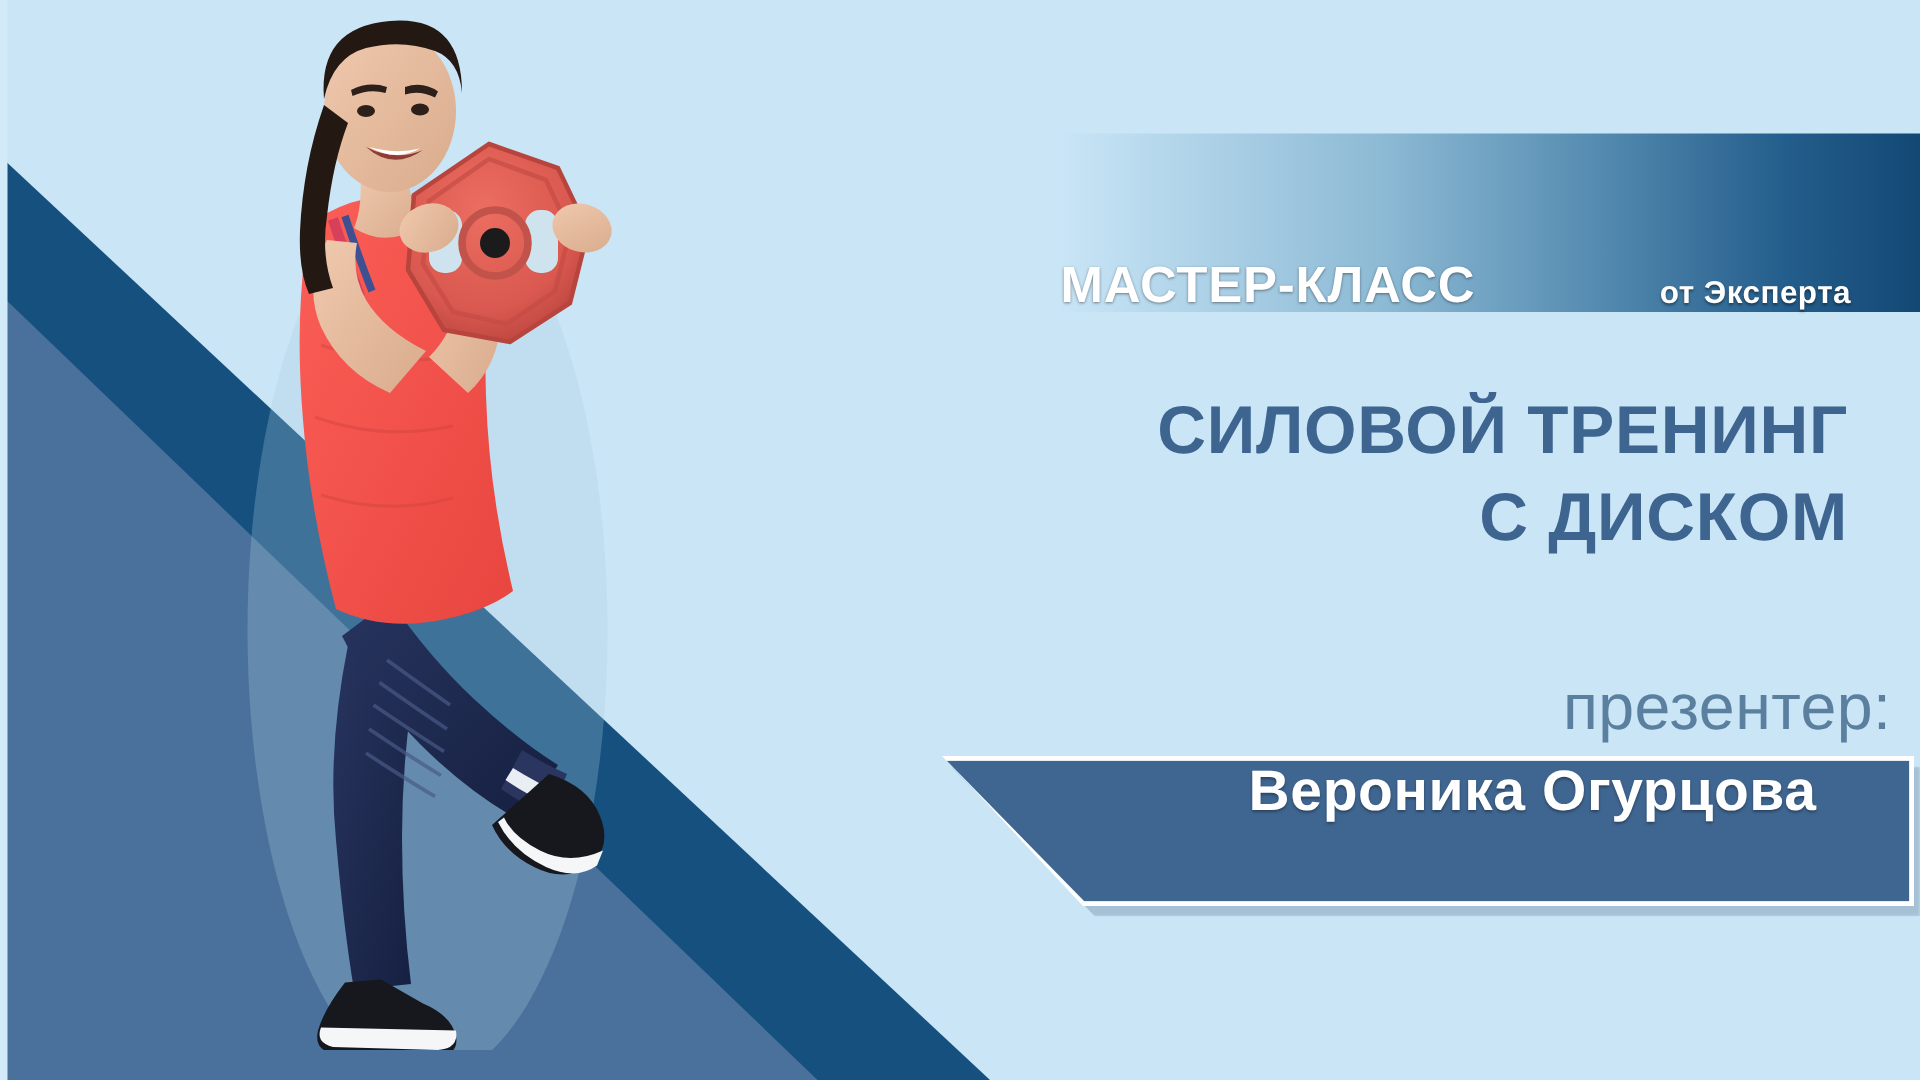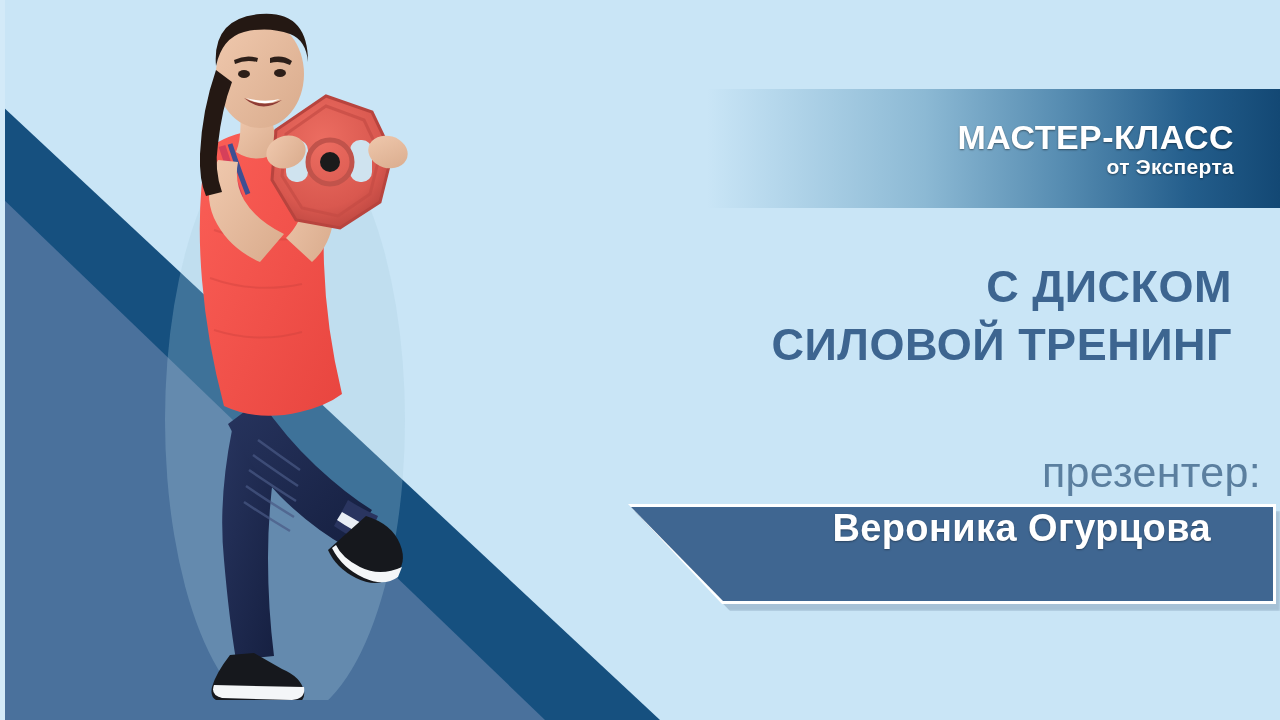--- a/index.html
+++ b/index.html
@@ -41,22 +41,22 @@
   
   .ribbon {
     position:absolute; left:707px; top:89px; width:573px; height:119px;
     background:linear-gradient(to right,
         rgba(201,229,246,1) 0%,
         rgba(178,213,234,1) 14%,
         rgba(140,185,212,1) 38%,
         rgba(86,140,177,1) 62%,
         rgba(36,94,140,1) 84%,
         rgba(19,72,116,1) 100%);
-    display:flex; flex-direction:column;
-    align-items:flex-end; justify-content:center;
+    display:flex; flex-direction:row;
+    align-items:flex-end; justify-content:space-between;
     padding-right:46px;
   }
   .ribbon-line1 {
     color:#ffffff; font-size:34px; font-weight:bold; letter-spacing:.5px;
     line-height:1.06; text-shadow:0 1px 2px rgba(0,0,0,.45);
   }
   .ribbon-line2 {
     color:#ffffff; font-size:21px; font-weight:bold; letter-spacing:.3px;
     line-height:1.12; text-shadow:0 1px 2px rgba(0,0,0,.45);
   }
@@ -206,22 +206,22 @@
       <ellipse cx="278" cy="152" rx="20" ry="16" fill="url(#skin)" transform="rotate(16 278 152)"></ellipse>
     </svg>
   </div>
 
   <div class="ribbon">
     <div class="ribbon-line1">МАСТЕР-КЛАСС</div>
     <div class="ribbon-line2">от Эксперта</div>
   </div>
 
   <div class="title-block">
+    <div class="title-line">СИЛОВОЙ ТРЕНИНГ</div>
     <div class="title-line">С ДИСКОМ</div>
-    <div class="title-line">СИЛОВОЙ ТРЕНИНГ</div>
   </div>
 
   <div class="presenter-label">презентер:</div>
 
   <div class="name-banner-wrap">
     <div class="name-banner-shadow"></div>
     <div class="name-banner-outline"></div>
     <div class="name-banner">
       <span class="name-text">Вероника Огурцова</span>
     </div>

